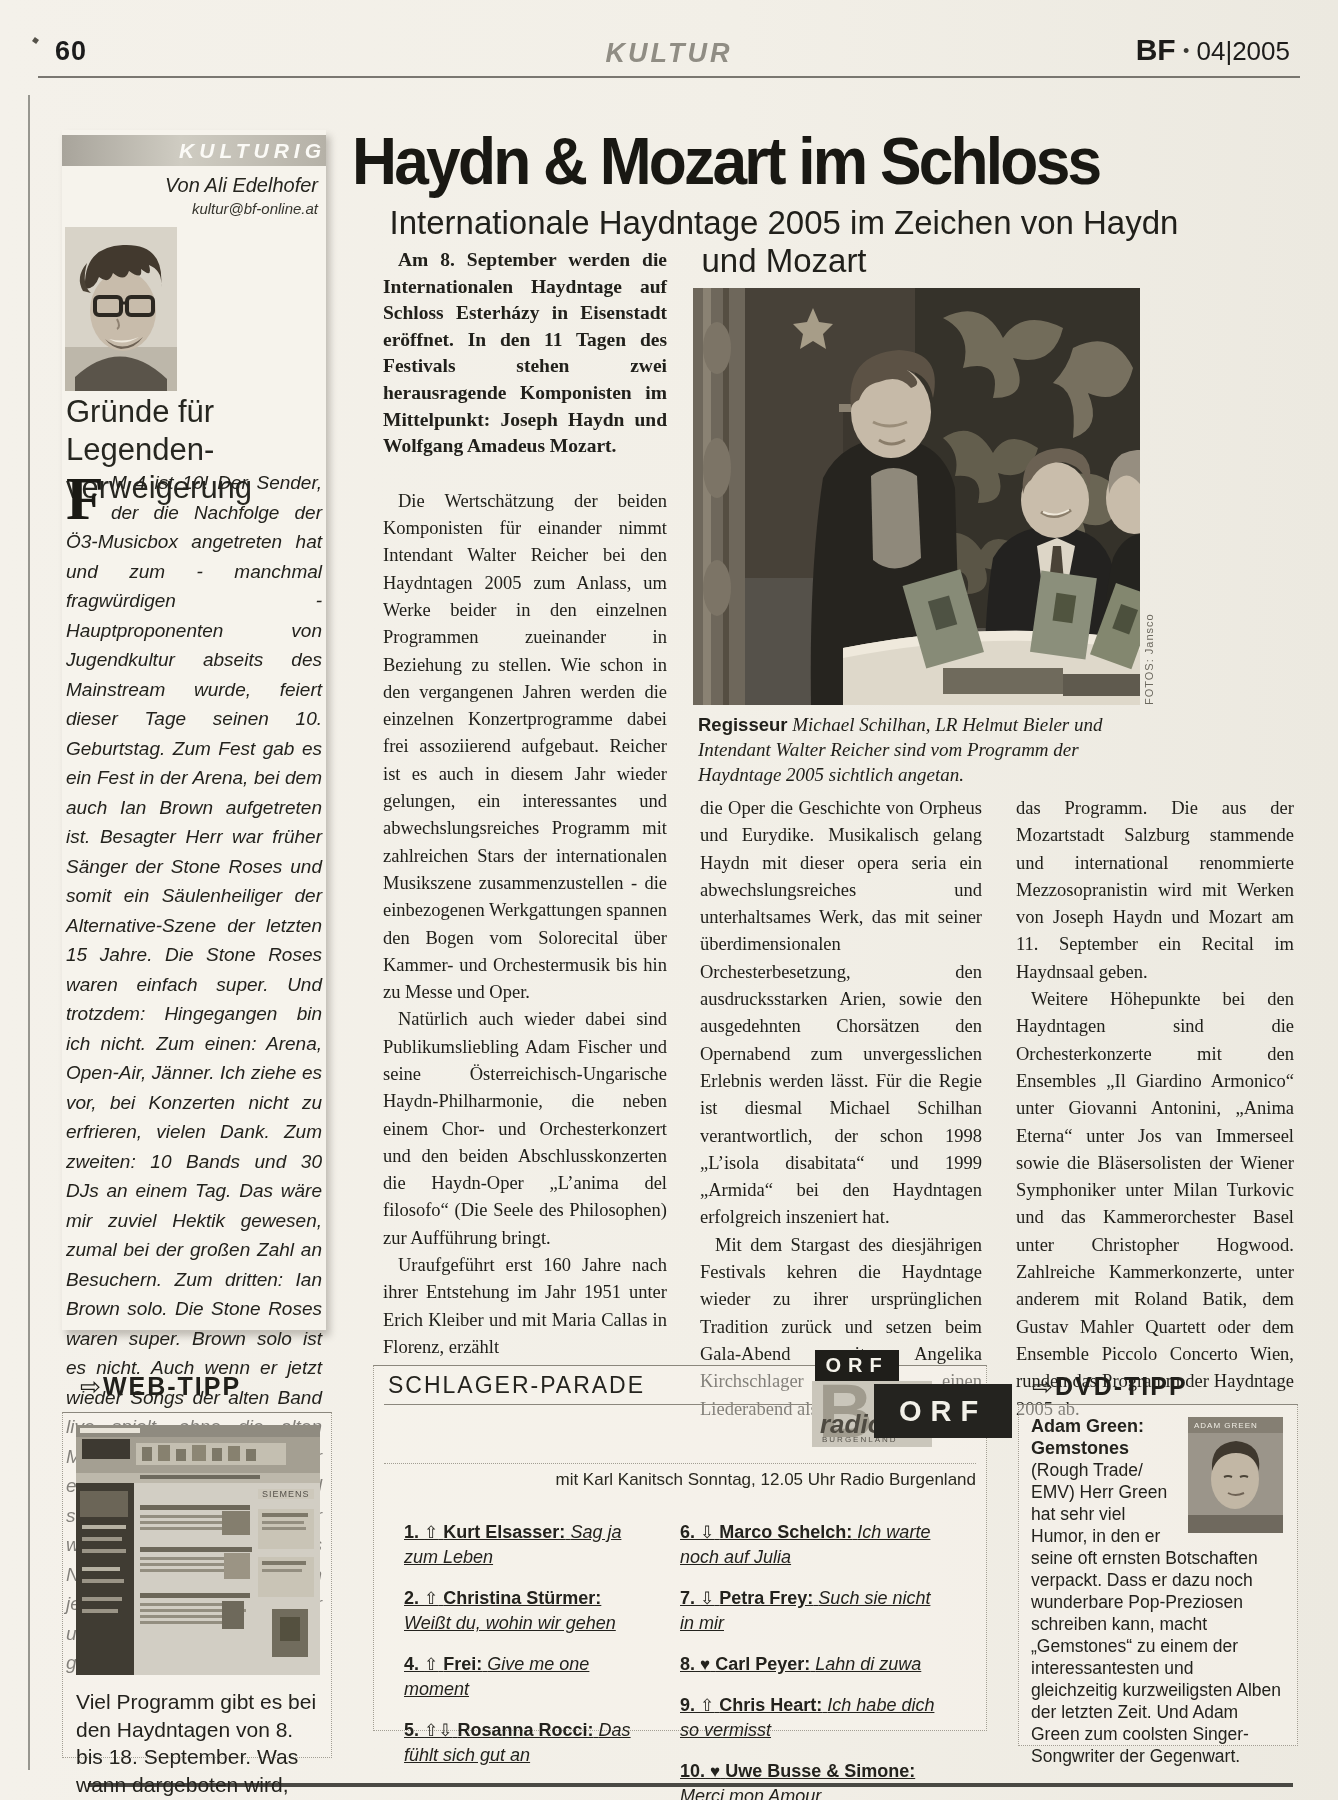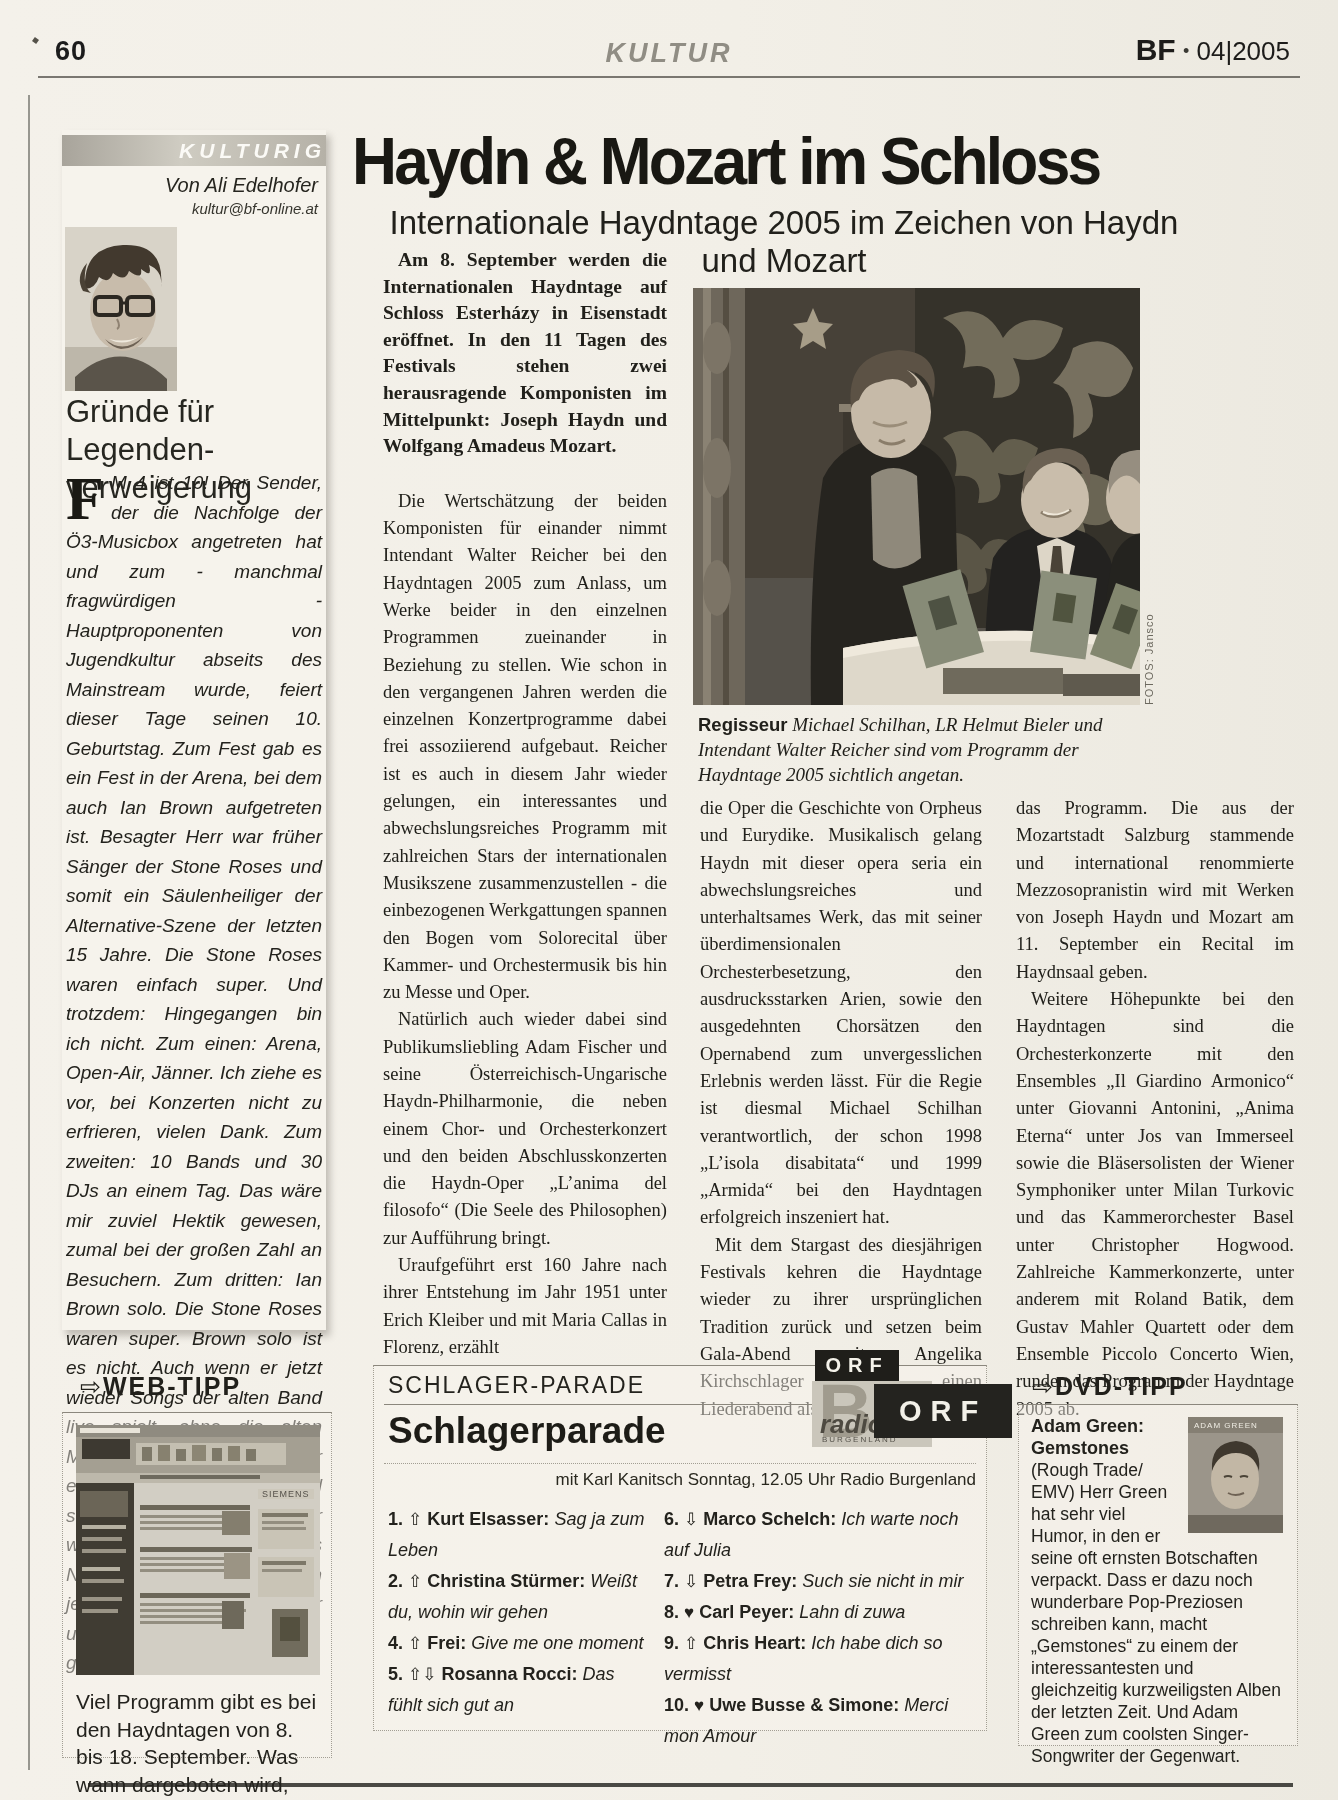--- a/index.html
+++ b/index.html
@@ -57,21 +57,21 @@
   .webtext{position:absolute;left:13px;top:275px;width:248px;font-size:21px;line-height:27.5px;color:#23221d;}
 
   
   .sp-kicker{position:absolute;left:14px;top:6px;font-size:23px;letter-spacing:2px;color:#24231e;}
   .sp-krule{position:absolute;left:10px;top:38px;width:430px;height:1px;background:#8b877d;}
   .sp-title{position:absolute;left:14px;top:44px;font-size:37px;font-weight:700;letter-spacing:0;color:#1d1c17;}
   .sp-trule{position:absolute;left:10px;top:96px;width:592px;height:1px;border-bottom:1px dotted #a29e93;}
   .sp-meta{position:absolute;right:10px;top:104px;font-size:17px;color:#29281f;}
   .sp-colL{position:absolute;left:14px;top:138px;width:262px;}
   .sp-colR{position:absolute;left:290px;top:138px;width:300px;}
-  .sp-entry{font-size:18px;line-height:31px;color:#23221d;margin:0;}
+  .sp-entry{font-size:18px;line-height:25px;color:#23221d;margin:16px;text-decoration:underline;}
   .sp-entry .sp-rank,.sp-entry .sp-artist{font-weight:700;}
   .sp-entry .sp-arrow{font-size:17px;}
   .sp-entry .sp-song{font-style:italic;}
 
   
   .orf-small{position:absolute;left:815px;top:1350px;width:84px;height:31px;background:#1f1e1a;display:flex;align-items:center;justify-content:center;color:#f4f2ea;font-weight:700;font-size:20px;letter-spacing:7px;}
   .orf-bblock{position:absolute;left:812px;top:1381px;width:120px;height:66px;background:#cac6bb;overflow:hidden;}
   .orf-bblock .bigb{position:absolute;left:6px;top:-14px;font-size:76px;font-weight:700;color:#a09b8e;}
   .orf-bblock .radio{position:absolute;left:8px;top:28px;font-size:26px;font-weight:700;font-style:italic;color:#4e4a41;}
   .orf-bblock .region{position:absolute;left:10px;top:54px;font-size:8px;letter-spacing:2px;color:#55524a;}
@@ -278,21 +278,20 @@
     </div>
     <div class="webtext">
       <span>Viel Programm gibt es bei den Haydntagen von 8. bis 18. September. Was wann dargeboten wird, steht genau auf:</span><br>
       
     </div>
   </div>
 
   <div class="tipbox" style="left:373px;top:1365px;width:612px;height:364px;">
     <div class="sp-kicker">SCHLAGER-PARADE</div>
     <div class="sp-krule"></div>
-    <div class="sp-title">Schlagerparade</div>
     <div class="sp-trule"></div>
     <div class="sp-meta">mit Karl Kanitsch Sonntag, 12.05 Uhr Radio Burgenland</div>
 
     <div class="sp-colL">
       <p class="sp-entry"><b class="sp-rank">1.</b> <span class="sp-arrow">⇧</span> <b class="sp-artist">Kurt Elsasser:</b> <i class="sp-song">Sag ja zum Leben</i></p>
       <p class="sp-entry"><b class="sp-rank">2.</b> <span class="sp-arrow">⇧</span> <b class="sp-artist">Christina Stürmer:</b> <i class="sp-song">Weißt du, wohin wir gehen</i></p>
       <p class="sp-entry"><b class="sp-rank">4.</b> <span class="sp-arrow">⇧</span> <b class="sp-artist">Frei:</b> <i class="sp-song">Give me one moment</i></p>
       <p class="sp-entry"><b class="sp-rank">5.</b> <span class="sp-arrow">⇧⇩</span> <b class="sp-artist">Rosanna Rocci:</b> <i class="sp-song">Das fühlt sich gut an</i></p>
     </div>
     <div class="sp-colR">

